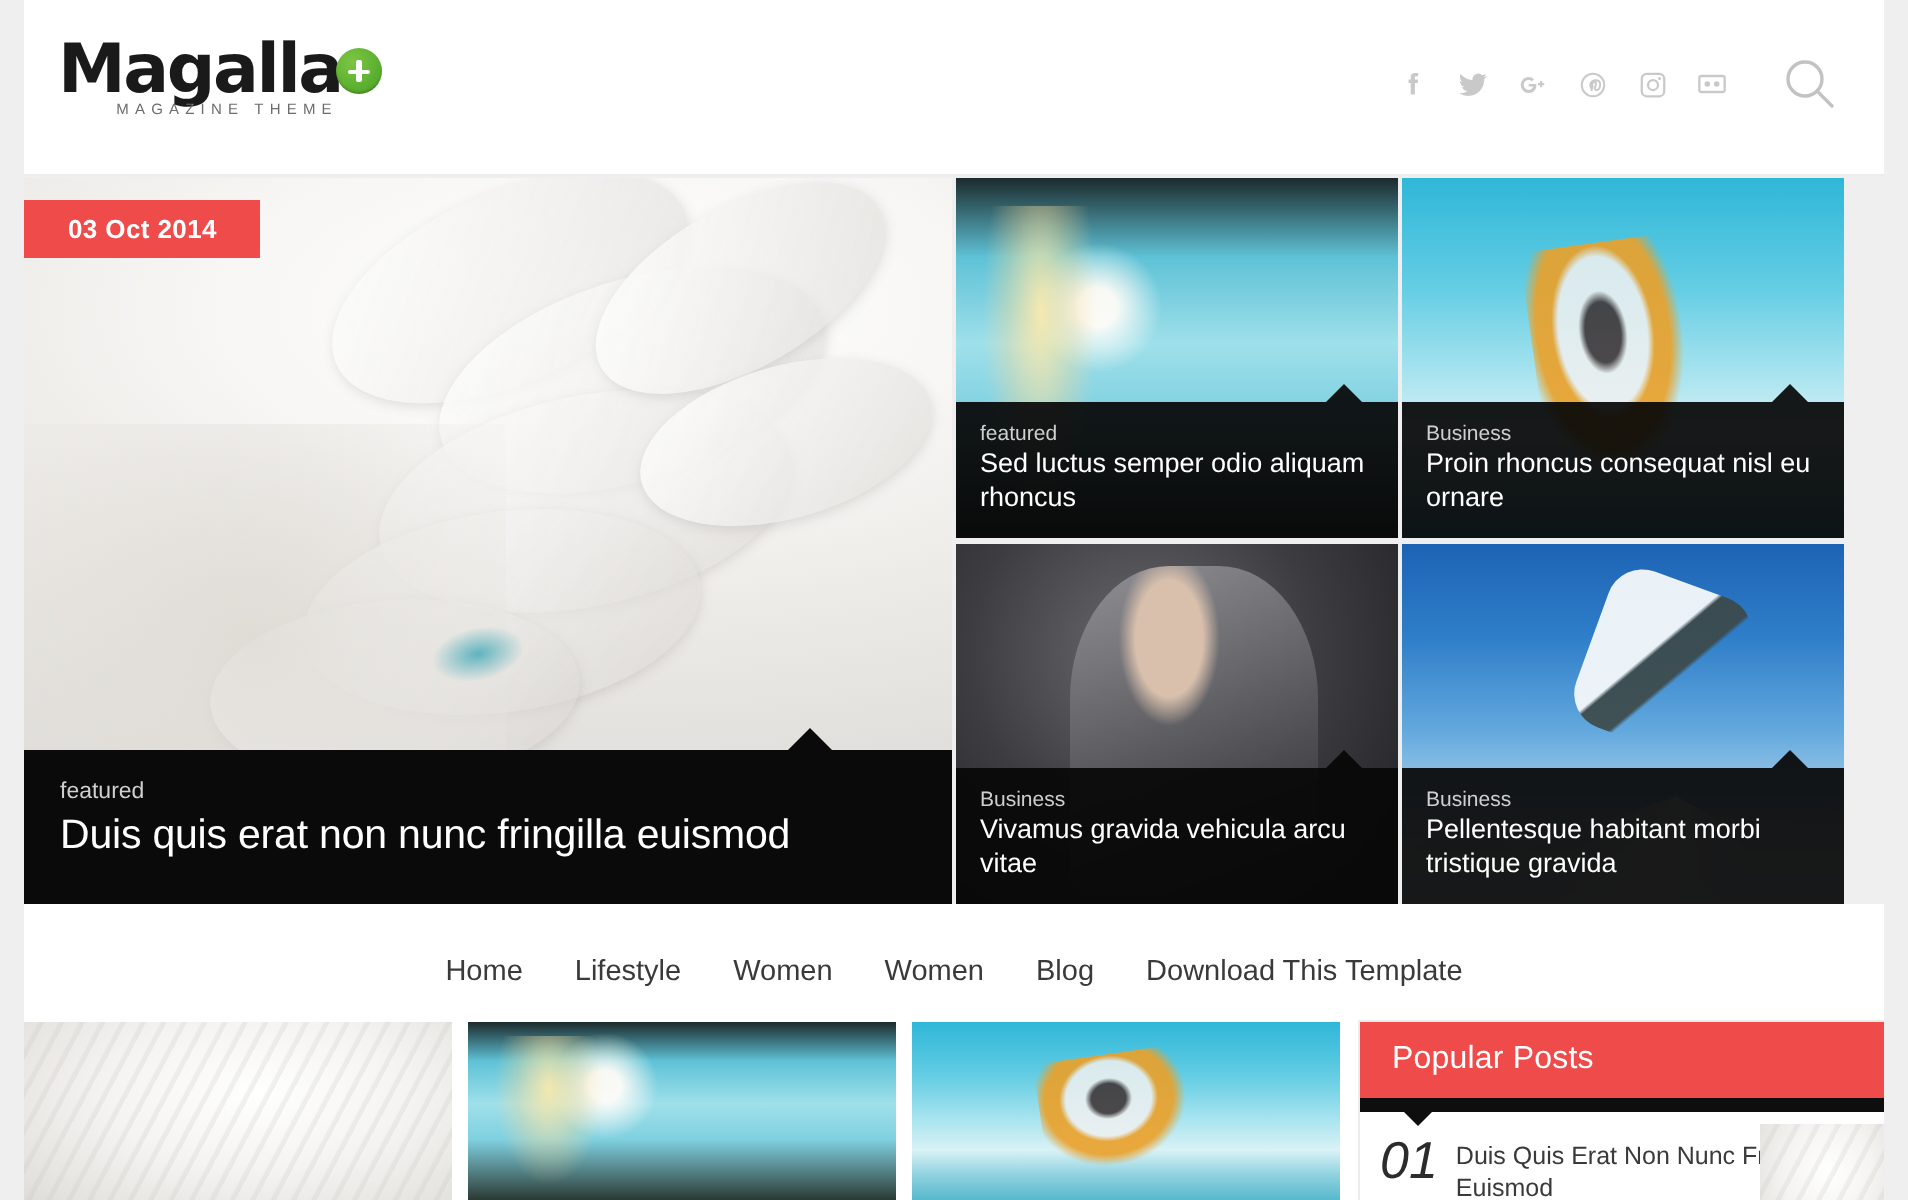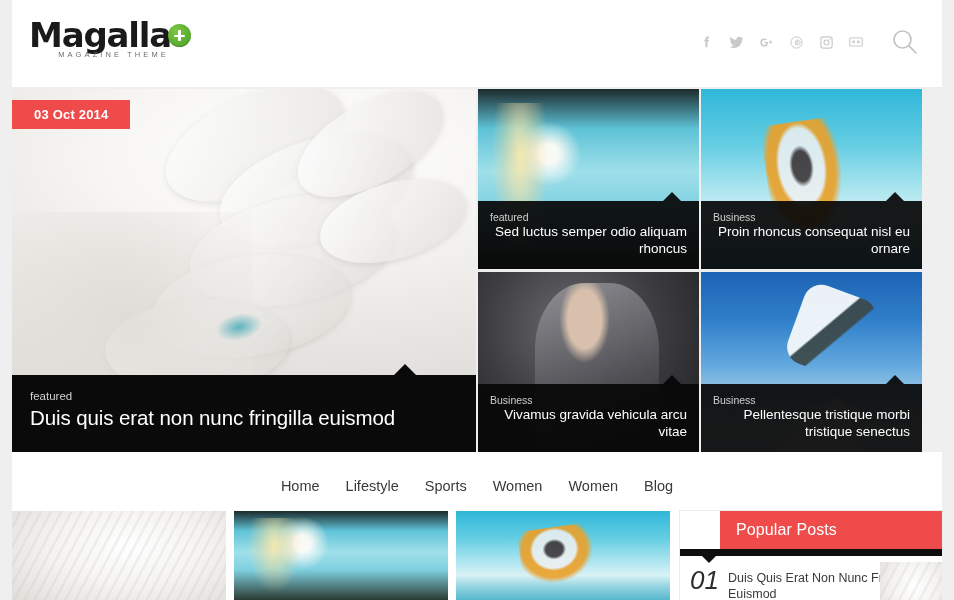--- a/index.html
+++ b/index.html
@@ -212,21 +212,20 @@
   }
   .tile-cap .cat {
     color: #cfcfcf;
     font-size: 10.5px;
     line-height: 13px;
   }
   .tile-cap .ttl {
     color: #fff;
     font-size: 13.5px;
     line-height: 16.5px;
-    text-align: right;
   }
   .tile-notch {
     position: absolute;
     right: 18px; top: -9px;
     width: 0; height: 0;
     border-left: 9px solid transparent;
     border-right: 9px solid transparent;
     border-bottom: 9px solid rgba(8,8,8,.93);
   }
 
@@ -343,21 +342,20 @@
     box-shadow: 0 0 0 1px #ececec;
   }
   .widget-head {
     height: 38px;
     background: #ef4b4b;
     color: #fff;
     font-size: 16px;
     line-height: 38px;
     padding-left: 16px;
     letter-spacing: .1px;
-    margin-left: 40px;
   }
   .widget-bar {
     height: 7px;
     background: #0e0e0e;
     position: relative;
   }
   .widget-bar:after {
     content:"";
     position: absolute;
     left: 22px; top: 7px;
@@ -526,34 +524,34 @@
         </div>
       </div>
 
       <div class="tile t4">
         <div class="tile-img art-snow">
           <div class="snow-mt"></div>
         </div>
         <div class="tile-cap">
           <div class="tile-notch"></div>
           <div class="cat">Business</div>
-          <div class="ttl">Pellentesque tristique morbi tristique senectus</div>
+          <div class="ttl">Pellentesque habitant morbi tristique gravida</div>
         </div>
       </div>
 
     </div>
   </div>
 
   <nav class="nav">
     <span class="nav-item">Home</span>
     <span class="nav-item">Lifestyle</span>
-    <span class="nav-item">Sports</span>
     <span class="nav-item">Women</span>
     <span class="nav-item">Women</span>
     <span class="nav-item">Blog</span>
+    <span class="nav-item">Download This Template</span>
   </nav>
 
   <div class="bottom">
 
     <div class="thumbs">
       <div class="thumb th1">
         <div class="art-hair"></div>
       </div>
       <div class="thumb th2">
         <div class="tile-img art-car"></div>

